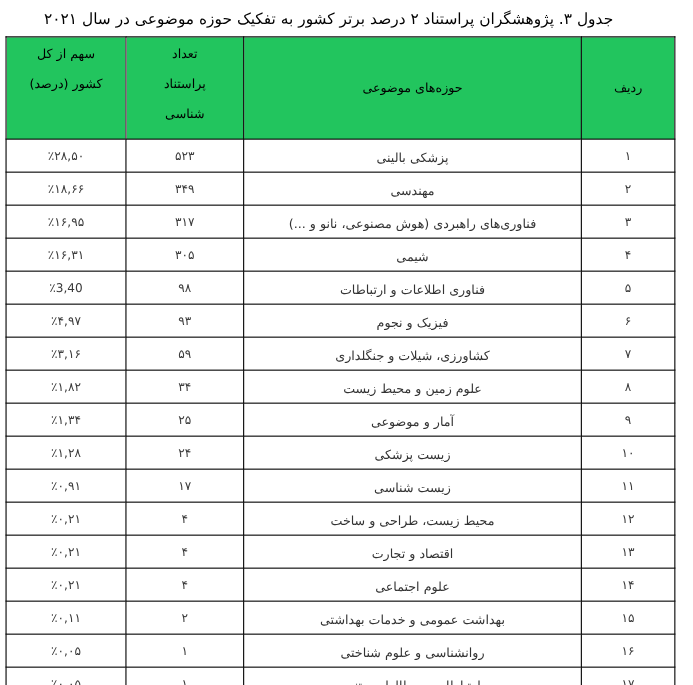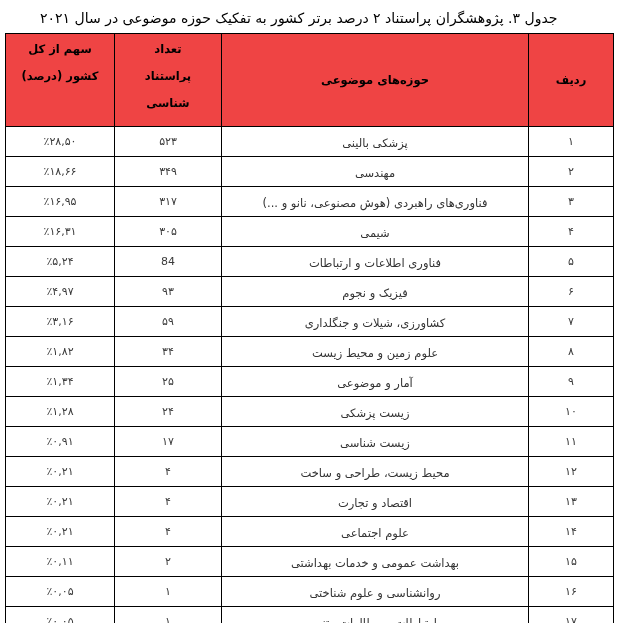--- a/index.html
+++ b/index.html
@@ -39,22 +39,22 @@
     }
     table.data-table th,
     table.data-table td {
       border: 1px solid #000000;
       text-align: center;
       padding: 0;
       overflow: hidden;
       white-space: nowrap;
     }
     table.data-table th {
-      background: #ef4444;
-      font-weight: bold;
+      background: #22c55e;
+      font-weight: normal;
       color: #000000;
       font-size: 11.5px;
       line-height: 27px;
       height: 90px;
       vertical-align: top;
       padding-top: 2px;
     }
     table.data-table th.th-row,
     table.data-table th.th-subject {
       vertical-align: middle;
@@ -128,22 +128,22 @@
       </tr>
     <tr>
         <td class="num">۴</td>
         <td class="subject">شیمی</td>
         <td class="num">۳۰۵</td>
         <td class="num">٪۱۶,۳۱</td>
       </tr>
     <tr>
         <td class="num">۵</td>
         <td class="subject">فناوری اطلاعات و ارتباطات</td>
-        <td class="num">84</td>
-        <td class="num">٪۵,۲۴</td>
+        <td class="num">۹۸</td>
+        <td class="num">٪3,40</td>
       </tr>
     <tr>
         <td class="num">۶</td>
         <td class="subject">فیزیک و نجوم</td>
         <td class="num">۹۳</td>
         <td class="num">٪۴,۹۷</td>
       </tr>
     <tr>
         <td class="num">۷</td>
         <td class="subject">کشاورزی، شیلات و جنگلداری</td>

